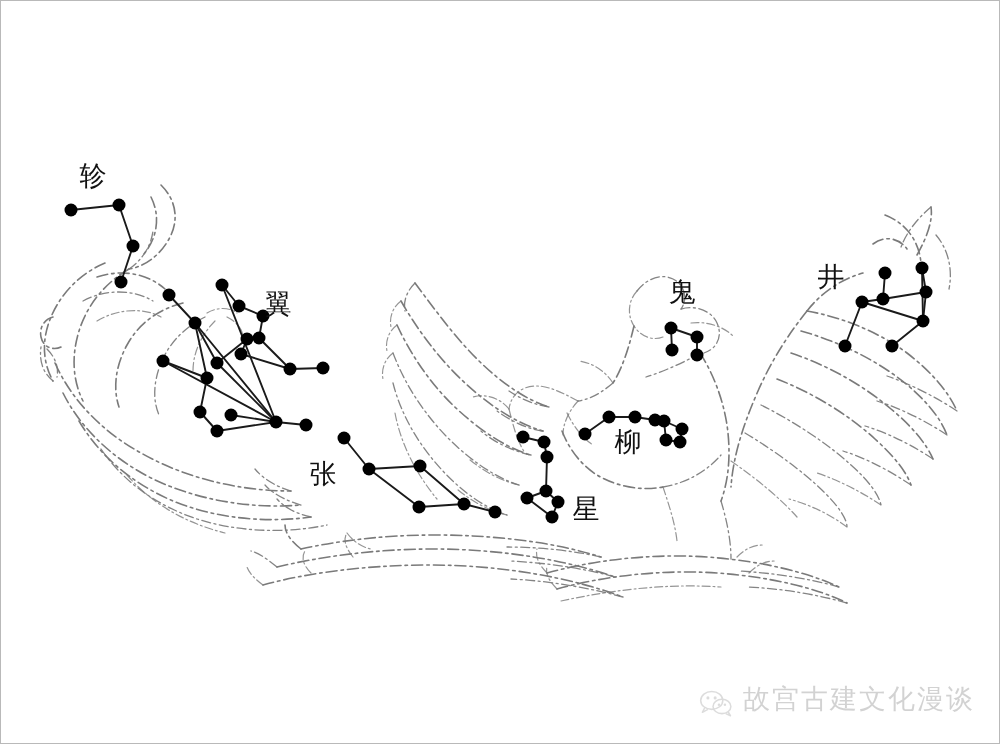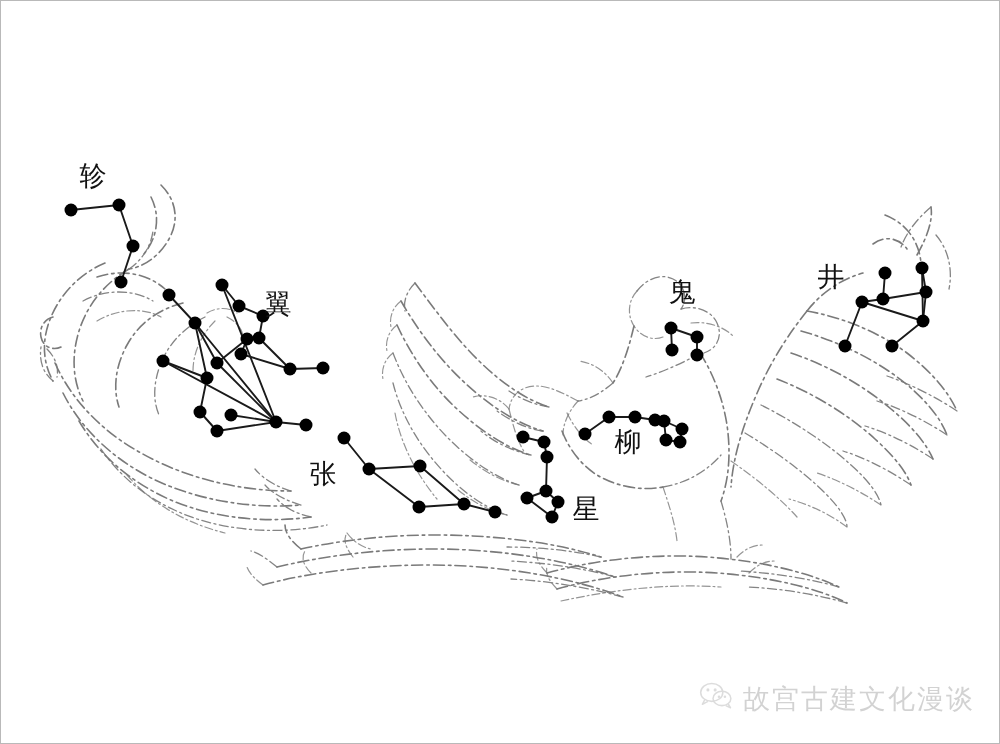--- a/index.html
+++ b/index.html
@@ -31,21 +31,21 @@
   .star{fill:#000;}
 
   .clabel{
     font-family:"Liberation Serif","DejaVu Serif",serif;
     font-size:27px;fill:#111;font-weight:400;
   }
 
   
   #watermark{
     position:absolute;right:24px;bottom:26px;
-    display:flex;align-items:flex-start;gap:10px;
+    display:flex;align-items:flex-end;gap:10px;
     opacity:.30;
     user-select:none;pointer-events:none;
   }
   #watermark .wm-text{
     font-family:"Liberation Serif","DejaVu Serif",serif;
     font-size:27px;color:#6d6d6d;letter-spacing:2px;white-space:nowrap;
   }
   #watermark .wm-logo{width:34px;height:28px;display:block;}
 </style>
 </head>

